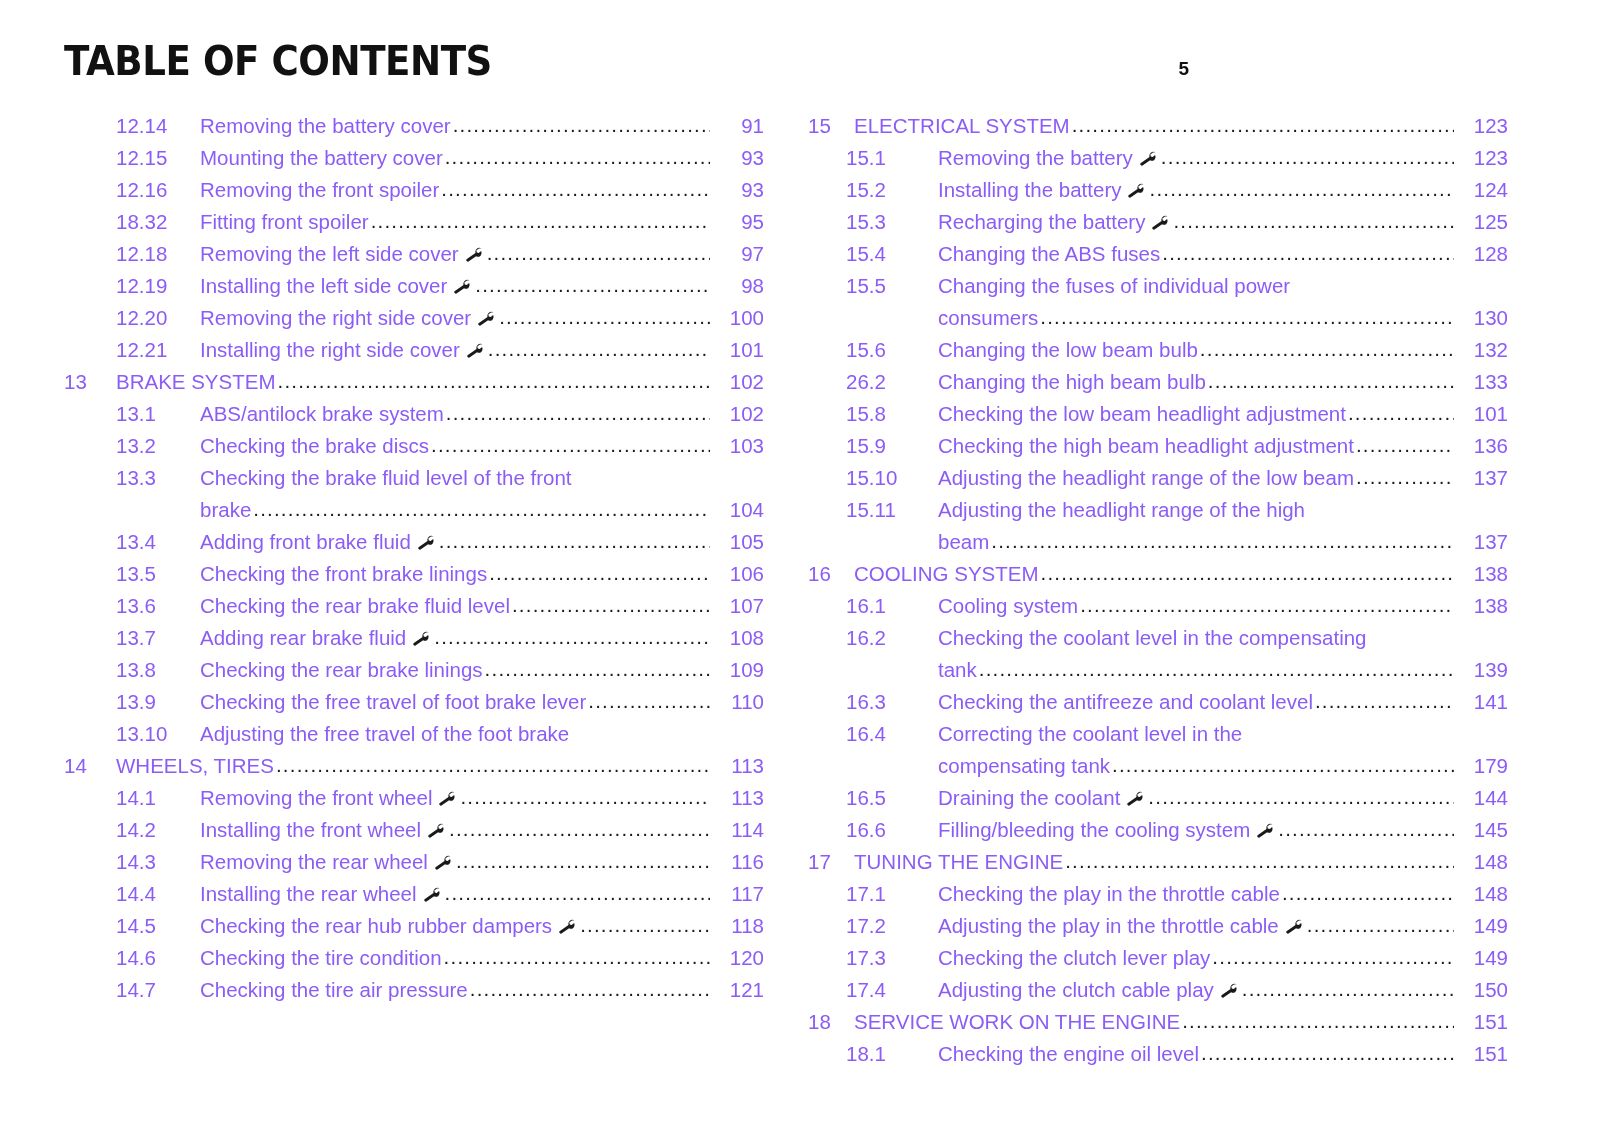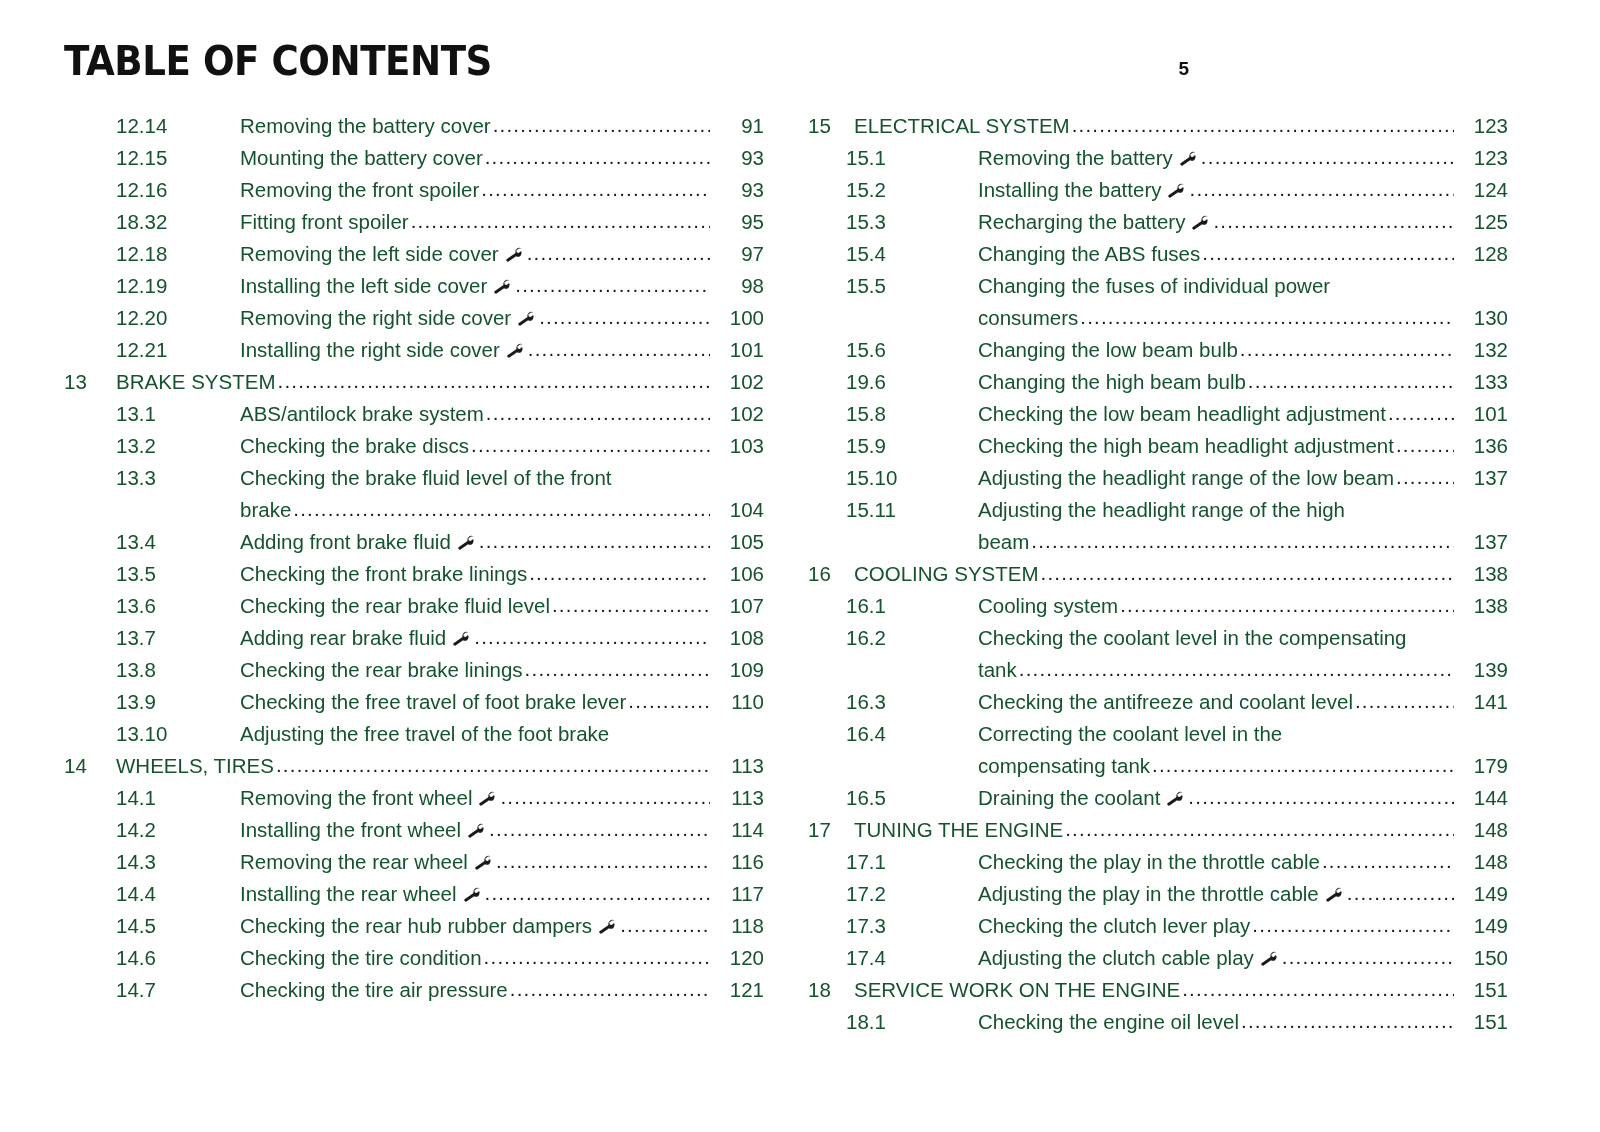--- a/index.html
+++ b/index.html
@@ -52,21 +52,21 @@
     width: 700px;
     flex: 0 0 700px;
   }
 
   
   .toc-entry {
     display: flex;
     align-items: baseline;
     font-size: 20.5px;
     line-height: 32px;
-    color: #14532d;
+    color: #8b5cf6;
     white-space: nowrap;
   }
   .toc-entry.level1 .num {
     width: 52px;
     flex: 0 0 52px;
     text-align: left;
   }
   .toc-entry.level1 .txt-wrap {
     margin-left: 0;
   }
@@ -87,21 +87,20 @@
   }
   .num {
     font-size: 20.5px;
   }
   .txt-wrap {
     flex: 1 1 auto;
     display: flex;
     align-items: baseline;
     min-width: 0;
     overflow: hidden;
-    margin-left: 40px;
   }
   .label {
     flex: 0 0 auto;
     white-space: nowrap;
   }
   .dots {
     flex: 1 1 auto;
     overflow: hidden;
     white-space: nowrap;
     letter-spacing: 1.2px;
@@ -497,21 +496,21 @@
         </div>
         <div class="toc-entry level2">
           <div class="num">15.6</div>
           <div class="txt-wrap">
             <span class="label">Changing the low beam bulb</span>
             <span class="dots"></span>
             <span class="pg">132</span>
           </div>
         </div>
         <div class="toc-entry level2">
-          <div class="num">19.6</div>
+          <div class="num">26.2</div>
           <div class="txt-wrap">
             <span class="label">Changing the high beam bulb</span>
             <span class="dots"></span>
             <span class="pg">133</span>
           </div>
         </div>
         <div class="toc-entry level2">
           <div class="num">15.8</div>
           <div class="txt-wrap">
             <span class="label">Checking the low beam headlight adjustment</span>
@@ -608,20 +607,33 @@
           <div class="num">16.5</div>
           <div class="txt-wrap">
             <span class="label">Draining the coolant</span>
             <span class="wrench">
               <svg width="20" height="16" viewBox="0 0 20 16" xmlns="http://www.w3.org/2000/svg">
                 <path d="M17.5 1.2c-1.6-.9-3.6-.6-4.9.7-1.1 1.1-1.5 2.6-1.1 4L2.9 12.0c-.6.4-.8 1.2-.5 1.8.4.8 1.4 1.1 2.1.6l7.6-5.1c1.3.8 3.0.7 4.2-.4 1.3-1.3 1.6-3.2.8-4.8l-2.4 1.9-1.9-.5-.5-1.9 2.6-2.0z" fill="#1a1a1a"></path>
               </svg>
             </span>
             <span class="dots"></span>
             <span class="pg">144</span>
+          </div>
+        </div>
+        <div class="toc-entry level2">
+          <div class="num">16.6</div>
+          <div class="txt-wrap">
+            <span class="label">Filling/bleeding the cooling system</span>
+            <span class="wrench">
+              <svg width="20" height="16" viewBox="0 0 20 16" xmlns="http://www.w3.org/2000/svg">
+                <path d="M17.5 1.2c-1.6-.9-3.6-.6-4.9.7-1.1 1.1-1.5 2.6-1.1 4L2.9 12.0c-.6.4-.8 1.2-.5 1.8.4.8 1.4 1.1 2.1.6l7.6-5.1c1.3.8 3.0.7 4.2-.4 1.3-1.3 1.6-3.2.8-4.8l-2.4 1.9-1.9-.5-.5-1.9 2.6-2.0z" fill="#1a1a1a"></path>
+              </svg>
+            </span>
+            <span class="dots"></span>
+            <span class="pg">145</span>
           </div>
         </div>
         <div class="toc-entry level1">
           <div class="num">17</div>
           <div class="txt-wrap">
             <span class="label">TUNING THE ENGINE</span>
             <span class="dots"></span>
             <span class="pg">148</span>
           </div>
         </div>

